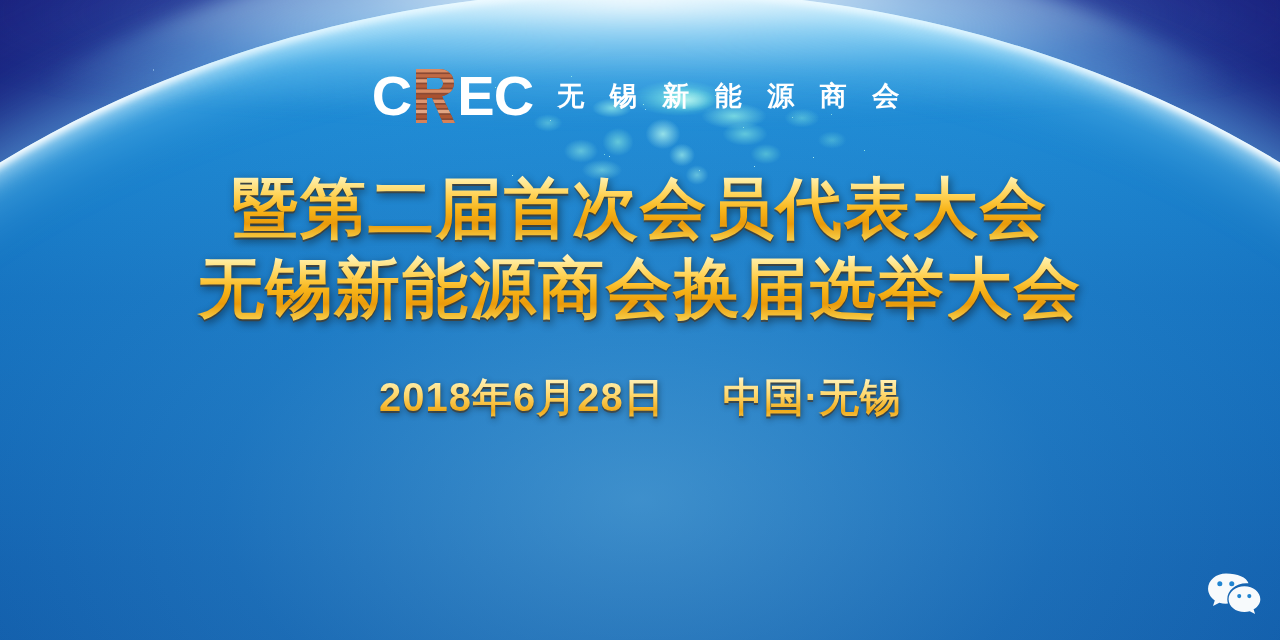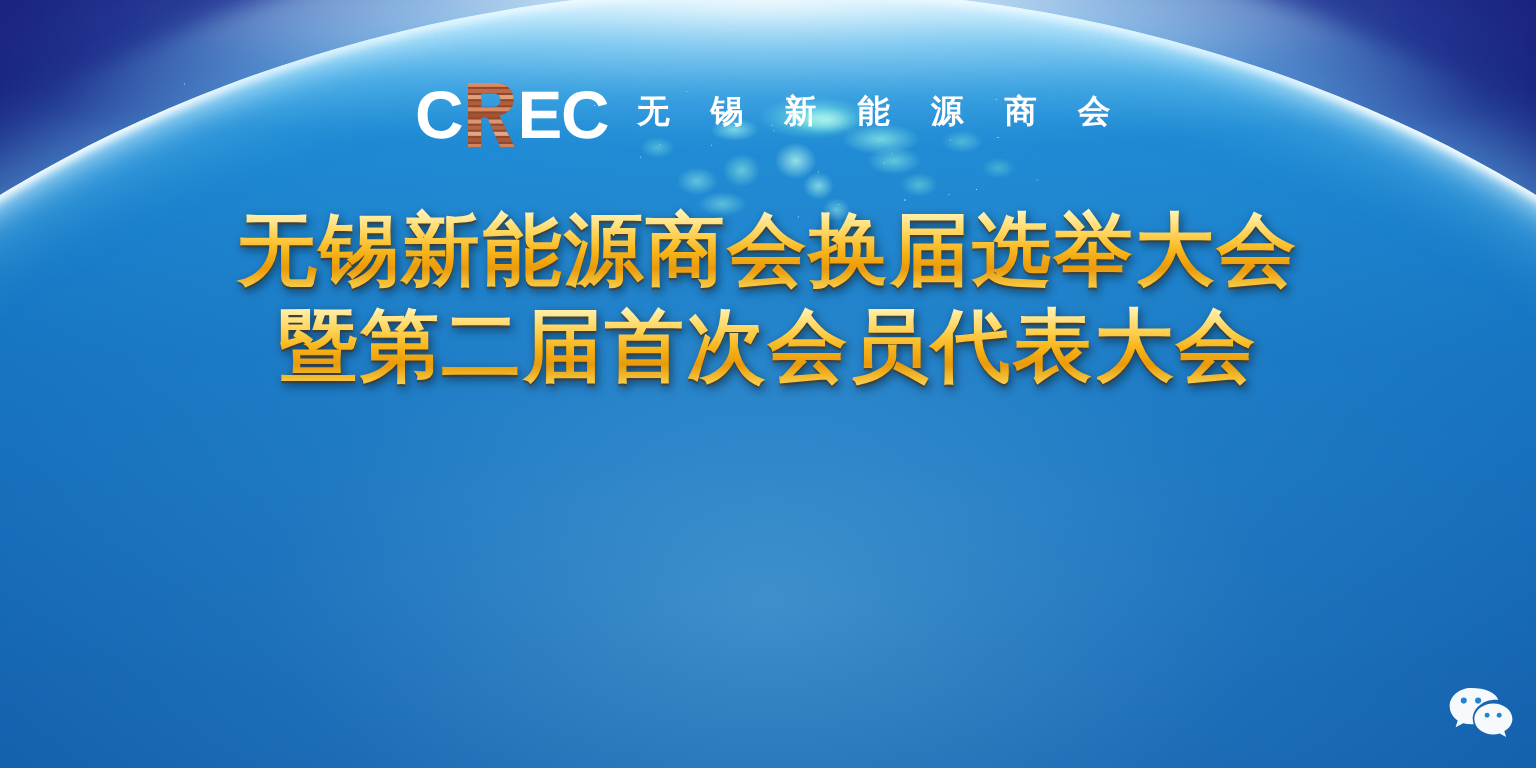--- a/index.html
+++ b/index.html
@@ -133,21 +133,21 @@
     letter-spacing: -1px;
   }
   .crec .ltr { display: block; }
   .crec-r {
     position: relative;
     width: 44px; height: 54px;
     margin: 0 1px;
     display: inline-block;
   }
   .crec-r svg { display: block; }
-  .logo-cn-block { display: flex; flex-direction: column; gap: 4px; font-family: Liberation Mono, monospace; }
+  .logo-cn-block { display: flex; flex-direction: column; gap: 4px; }
   .logo-cn {
     color: #ffffff;
     font-size: 27px;
     font-weight: 700;
     letter-spacing: 9px;
     line-height: 1;
     white-space: nowrap;
   }
   .logo-en {
     color: #ffffff;
@@ -323,25 +323,27 @@
       </span>
       <span class="ltr">E</span>
       <span class="ltr">C</span>
     </div>
     <div class="logo-cn-block">
       <div class="logo-cn">无 锡 新 能 源 商 会</div>
     </div>
   </div>
 
   <div class="titles">
+    <div class="title-line">暨第二届首次会员代表大会</div>
     <div class="title-line">无锡新能源商会换届选举大会</div>
-    <div class="title-line">暨第二届首次会员代表大会</div>
   </div>
 
   <div class="meta-row">
+    <div class="meta-text">2018年6月28日</div>
+    <div class="meta-text">中国·无锡</div>
   </div>
 
   <div class="watermark">
     <span>
       <svg class="wechat-icon" viewBox="0 0 60 48" aria-hidden="true">
         <path fill="#ffffff" d="M21.5 3C10.8 3 2.2 10.3 2.2 19.3c0 5.1 2.8 9.7 7.2 12.7l-1.9 6 6.8-3.5c2.2.6 4.6.9 7.2.9.7 0 1.4 0 2.1-.1-.5-1.5-.8-3-.8-4.6 0-9.5 9.1-17.2 20.4-17.2.8 0 1.5 0 2.3.1C43.7 7.1 33.7 3 21.5 3z"></path>
         <circle cx="14.8" cy="14.2" r="2.7" fill="#2186d2"></circle>
         <circle cx="27.6" cy="14.2" r="2.7" fill="#2186d2"></circle>
         <path fill="#ffffff" d="M58.2 30.6c0-7.6-7.6-13.8-17-13.8s-17 6.2-17 13.8S31.8 44.4 41.2 44.4c2 0 3.9-.3 5.7-.8l5.7 3-1.6-5.1c4.3-2.5 7.2-6.5 7.2-10.9z"></path>
         <circle cx="35.6" cy="27.3" r="2.2" fill="#2186d2"></circle>

